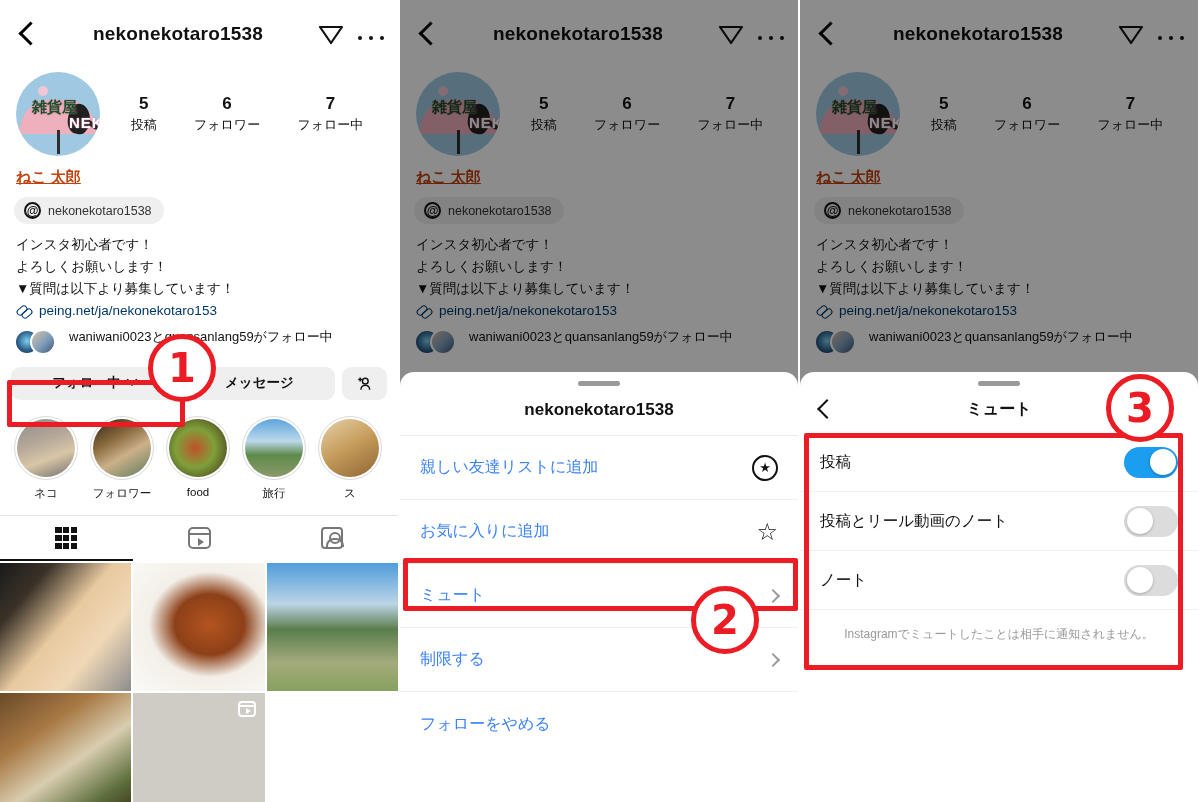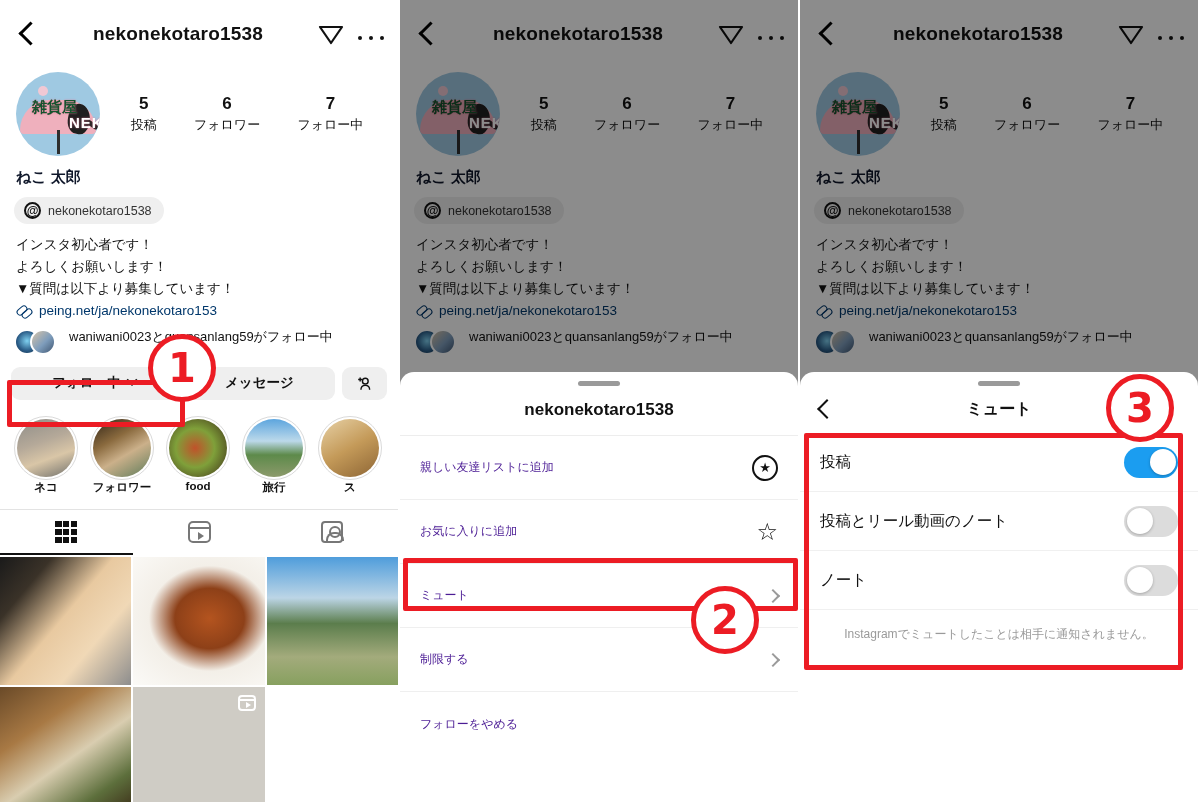--- a/index.html
+++ b/index.html
@@ -50,21 +50,21 @@
   }
   .avatar .brandtop { position:absolute; left:16px; top:26px; font-size:15px; font-weight:800; color:#14532d; text-shadow:0 0 2px #e07a96; }
   .avatar .brandbot { position:absolute; left:18px; top:42px; font-size:15px; font-weight:800; color:#fff; letter-spacing:1px; text-shadow:0 0 2px #e07a96;margin-left:35px;}
   .avatar .flower { position:absolute; left:22px; top:14px; width:10px; height:10px; background:#f0c8d4; border-radius:50%; }
 
   .stats { flex:1; display:flex; justify-content:space-around; padding-left: 12px; }
   .stat { text-align:center; }
   .stat .num { font-size:17px; font-weight:700; color:#111; line-height:1.2; }
   .stat .lbl { font-size:13px; color:#111; margin-top:2px; }
 
-  .fullname { padding: 12px 16px 0 16px; font-size:15px; font-weight:700; color:#0f172a; }
+  .fullname { padding: 12px 16px 0 16px; font-size:15px; font-weight:700; color:#c2410c;text-decoration:underline; }
 
   .threads-chip {
     display:inline-flex; align-items:center; gap:7px; margin: 10px 0 0 14px;
     background:#efefef; border-radius:16px; padding: 5px 12px 5px 10px;
   }
   .threads-chip .glyph {
     width:17px; height:17px; border-radius:50%; border:2px solid #111; position:relative;
     font-size:12px; color:#111; display:flex; align-items:center; justify-content:center; font-weight:700;
   }
   .threads-chip span.t { font-size:12.5px; color:#333; }
@@ -96,21 +96,21 @@
   }
   .btn.follow { flex: 1 1 auto; }
   .btn.msg { flex: 1 1 auto; }
   .btn.addperson { width:45px; flex:0 0 auto; font-size:16px; font-weight:400; }
   .chev-sm { margin-left:7px; display:inline-block; width:8px; height:8px; border-right:2px solid #111; border-bottom:2px solid #111; transform: rotate(45deg) translate(-2px,-2px);}
 
   .highlights { display:flex; gap:12px; padding: 16px 12px 0 14px; }
   .hl { width:64px; flex:0 0 auto; text-align:center; }
   .hl .ring { width:64px; height:64px; border-radius:50%; border:1.5px solid #dadada; padding:2px; overflow:hidden; }
   .hl .img { width:100%; height:100%; border-radius:50%; }
-  .hl .cap { font-size:11.5px; color:#111; margin-top:0; white-space:nowrap; overflow:hidden;font-weight:bold; }
+  .hl .cap { font-size:11.5px; color:#111; margin-top:6px; white-space:nowrap; overflow:hidden; }
   .img-neko  { background: linear-gradient(160deg,#8e8d88 0%,#b5a999 40%,#d9c6a7 65%,#6f6f6b 100%); }
   .img-resto { background: linear-gradient(150deg,#2d2216 0%,#8a6a3e 35%,#cbb08a 60%,#5d7b5a 100%); }
   .img-food  { background: radial-gradient(circle at 45% 50%, #c0522a 0%, #7fa03a 45%, #3c2a16 100%); }
   .img-trip  { background: linear-gradient(180deg,#5ca5de 0%,#bcd9ea 38%,#5d8a4a 62%,#8c9a6b 100%); }
   .img-sweet { background: linear-gradient(150deg,#e7d1a6 0%,#c49a59 50%,#8d6534 100%); }
 
   .tabs { display:flex; border-top:1px solid #e3e3e3; margin-top:14px; height:46px; align-items:center; }
   .tab { flex:1; display:flex; align-items:center; justify-content:center; height:100%; position:relative; }
   .tab.active::after{ content:""; position:absolute; left:0; right:0; bottom:0; height:2px; background:#111; }
   .grid-icon { width:22px; height:22px; display:grid; grid-template-columns: repeat(3,1fr); grid-template-rows: repeat(3,1fr); gap:1.5px; }
@@ -152,21 +152,21 @@
   .sheet-head .bk::before{
     content:""; position:absolute; left:6px; top:4px; width:12px; height:12px;
     border-left:2.6px solid #111; border-bottom:2.6px solid #111; transform: rotate(45deg);
   }
   .sheet-head .ttl { position:absolute; left:0; right:0; text-align:center; font-size:16px; font-weight:700; color:#111; }
 
   .menu-row {
     display:flex; align-items:center; justify-content:space-between;
     height: 64px; padding: 0 20px; border-bottom:1px solid #efefef; background:#fff;
   }
-  .menu-row .label { font-size:12px; color:#4c1d95; }
+  .menu-row .label { font-size:16px; color:#3b82f6; }
   .menu-row:last-child { border-bottom:none; }
   .chev-right { width:10px; height:10px; border-right:2px solid #9a9a9a; border-top:2px solid #9a9a9a; transform: rotate(45deg); }
   .star-badge { width:26px; height:26px; border-radius:50%; border:2px solid #111; display:flex; align-items:center; justify-content:center; font-size:13px; color:#111; }
   .star-outline { font-size:24px; color:#111; line-height:1; }
 
   .toggle-row {
     display:flex; align-items:center; justify-content:space-between;
     height: 59px; padding: 0 20px; border-bottom:1px solid #f0f0f0; background:#fff;
   }
   .toggle-row:last-child { border-bottom:none; }

